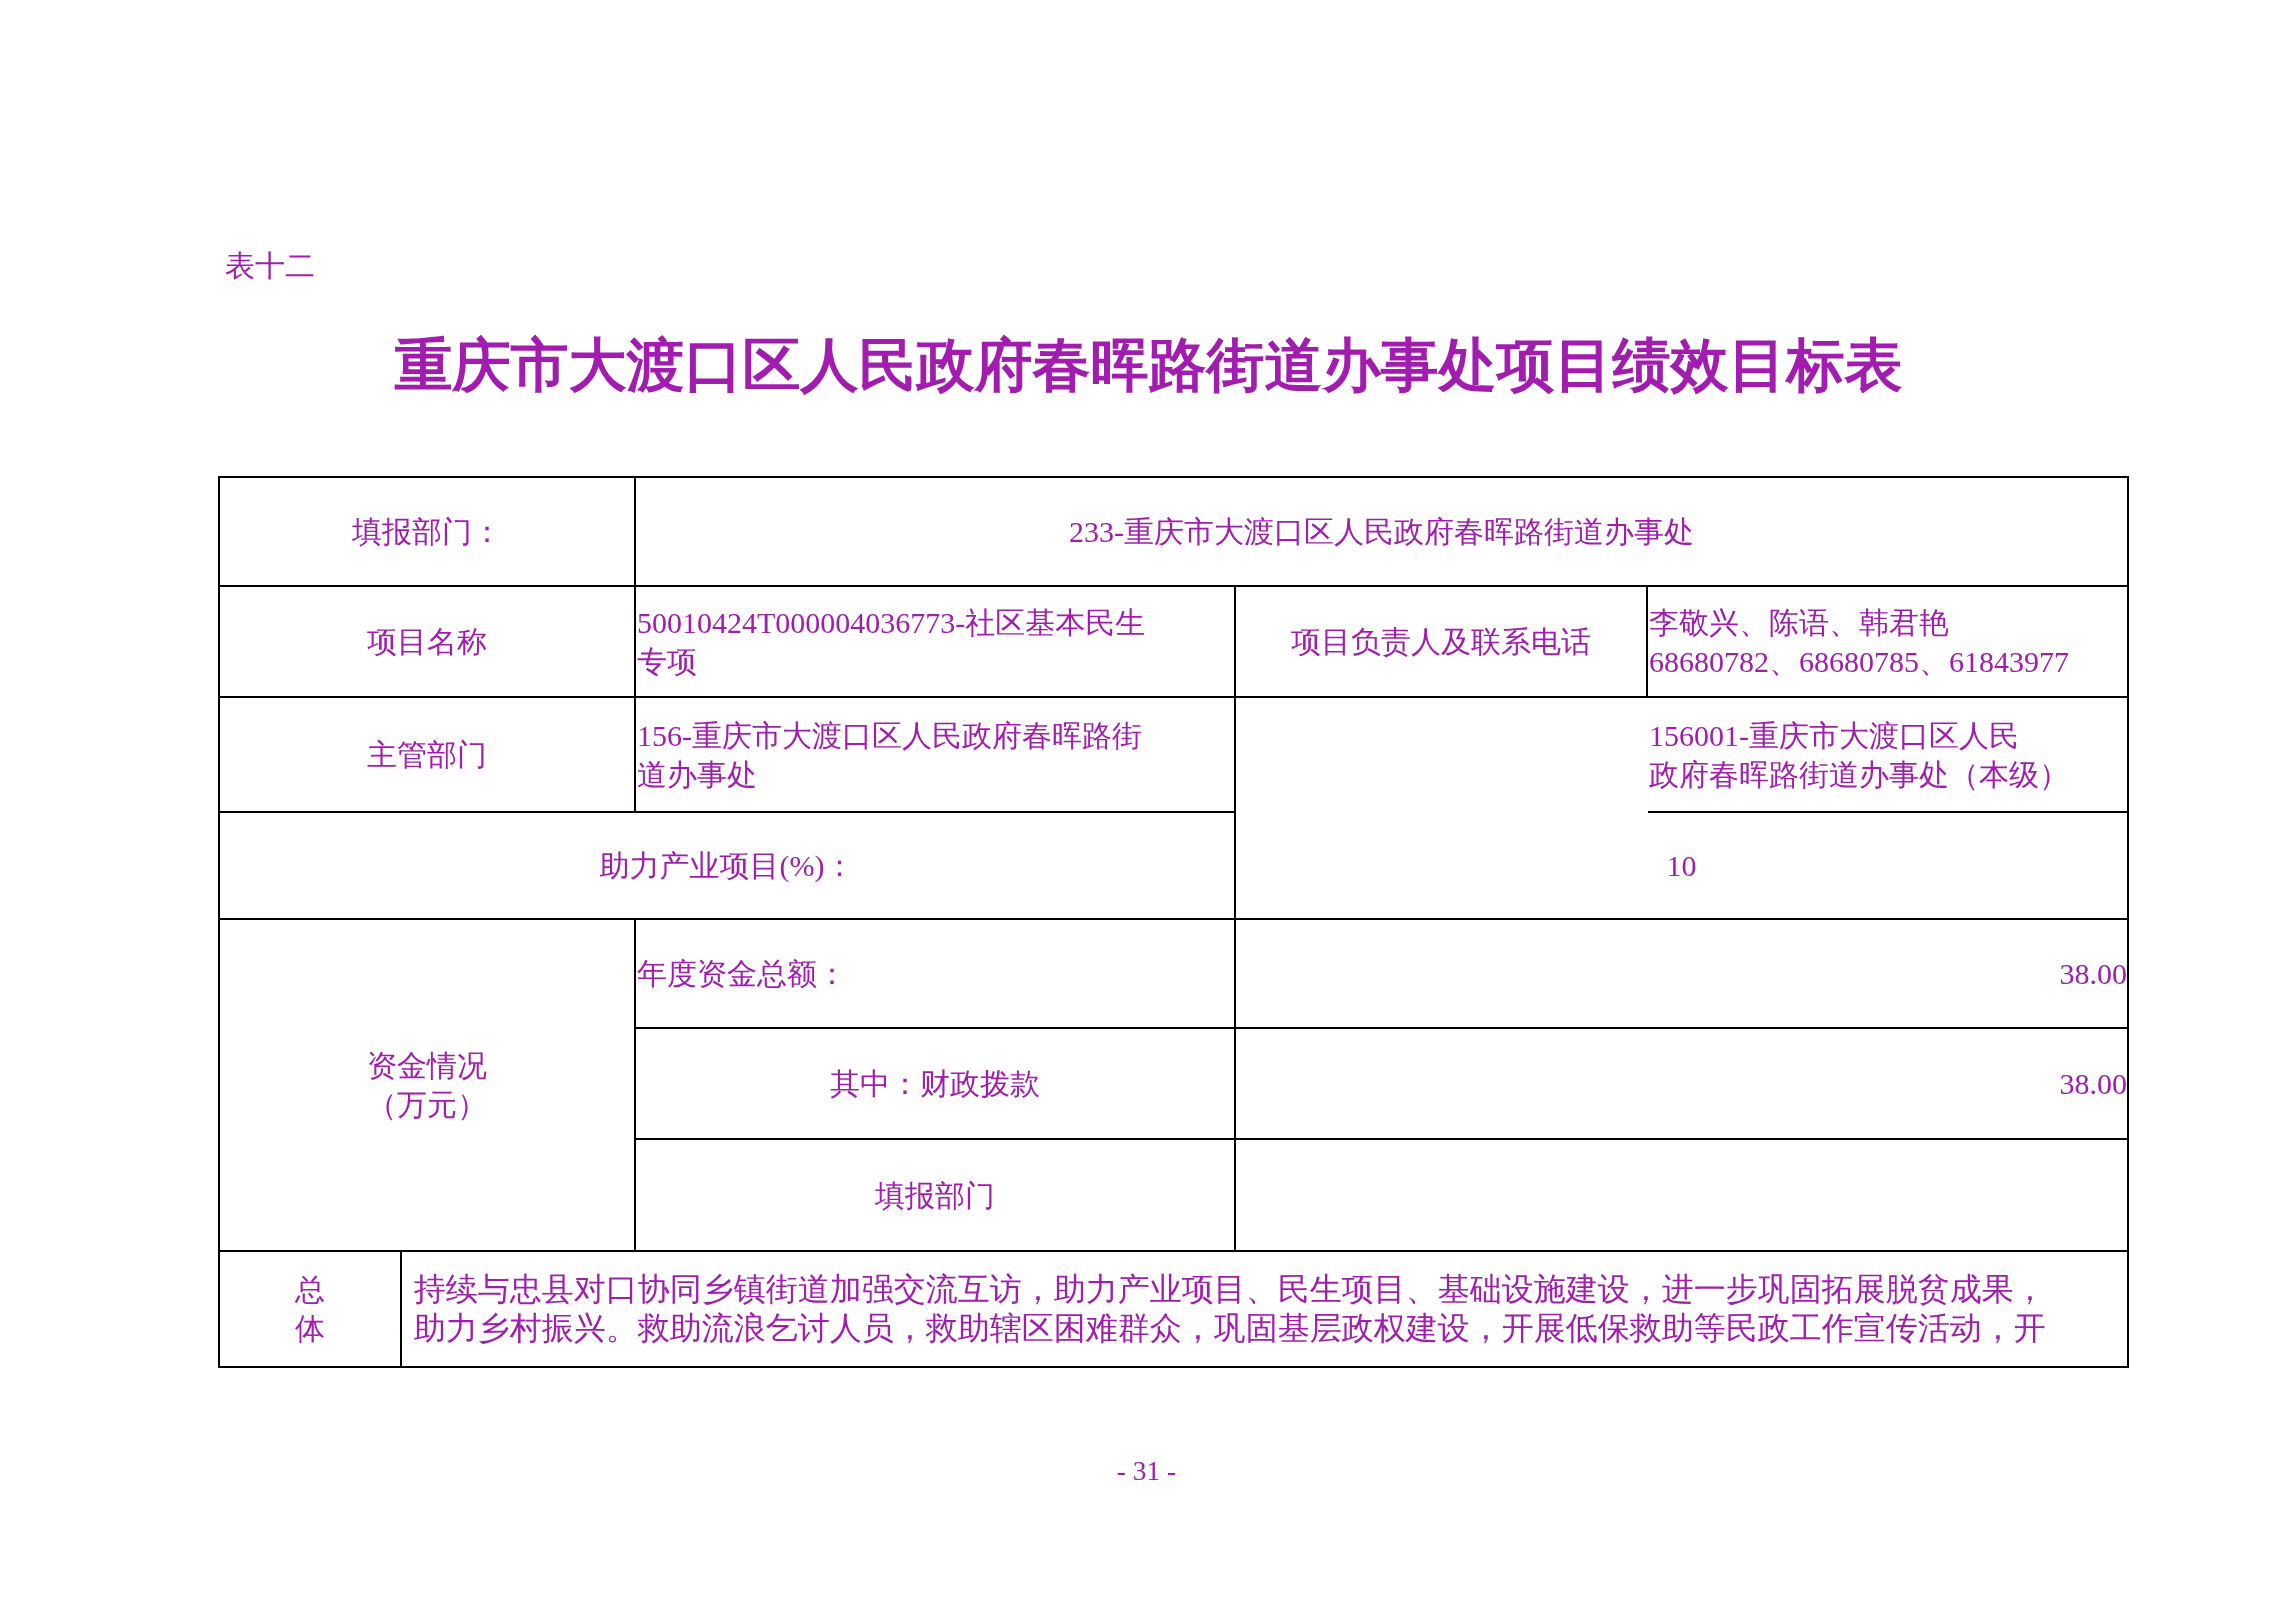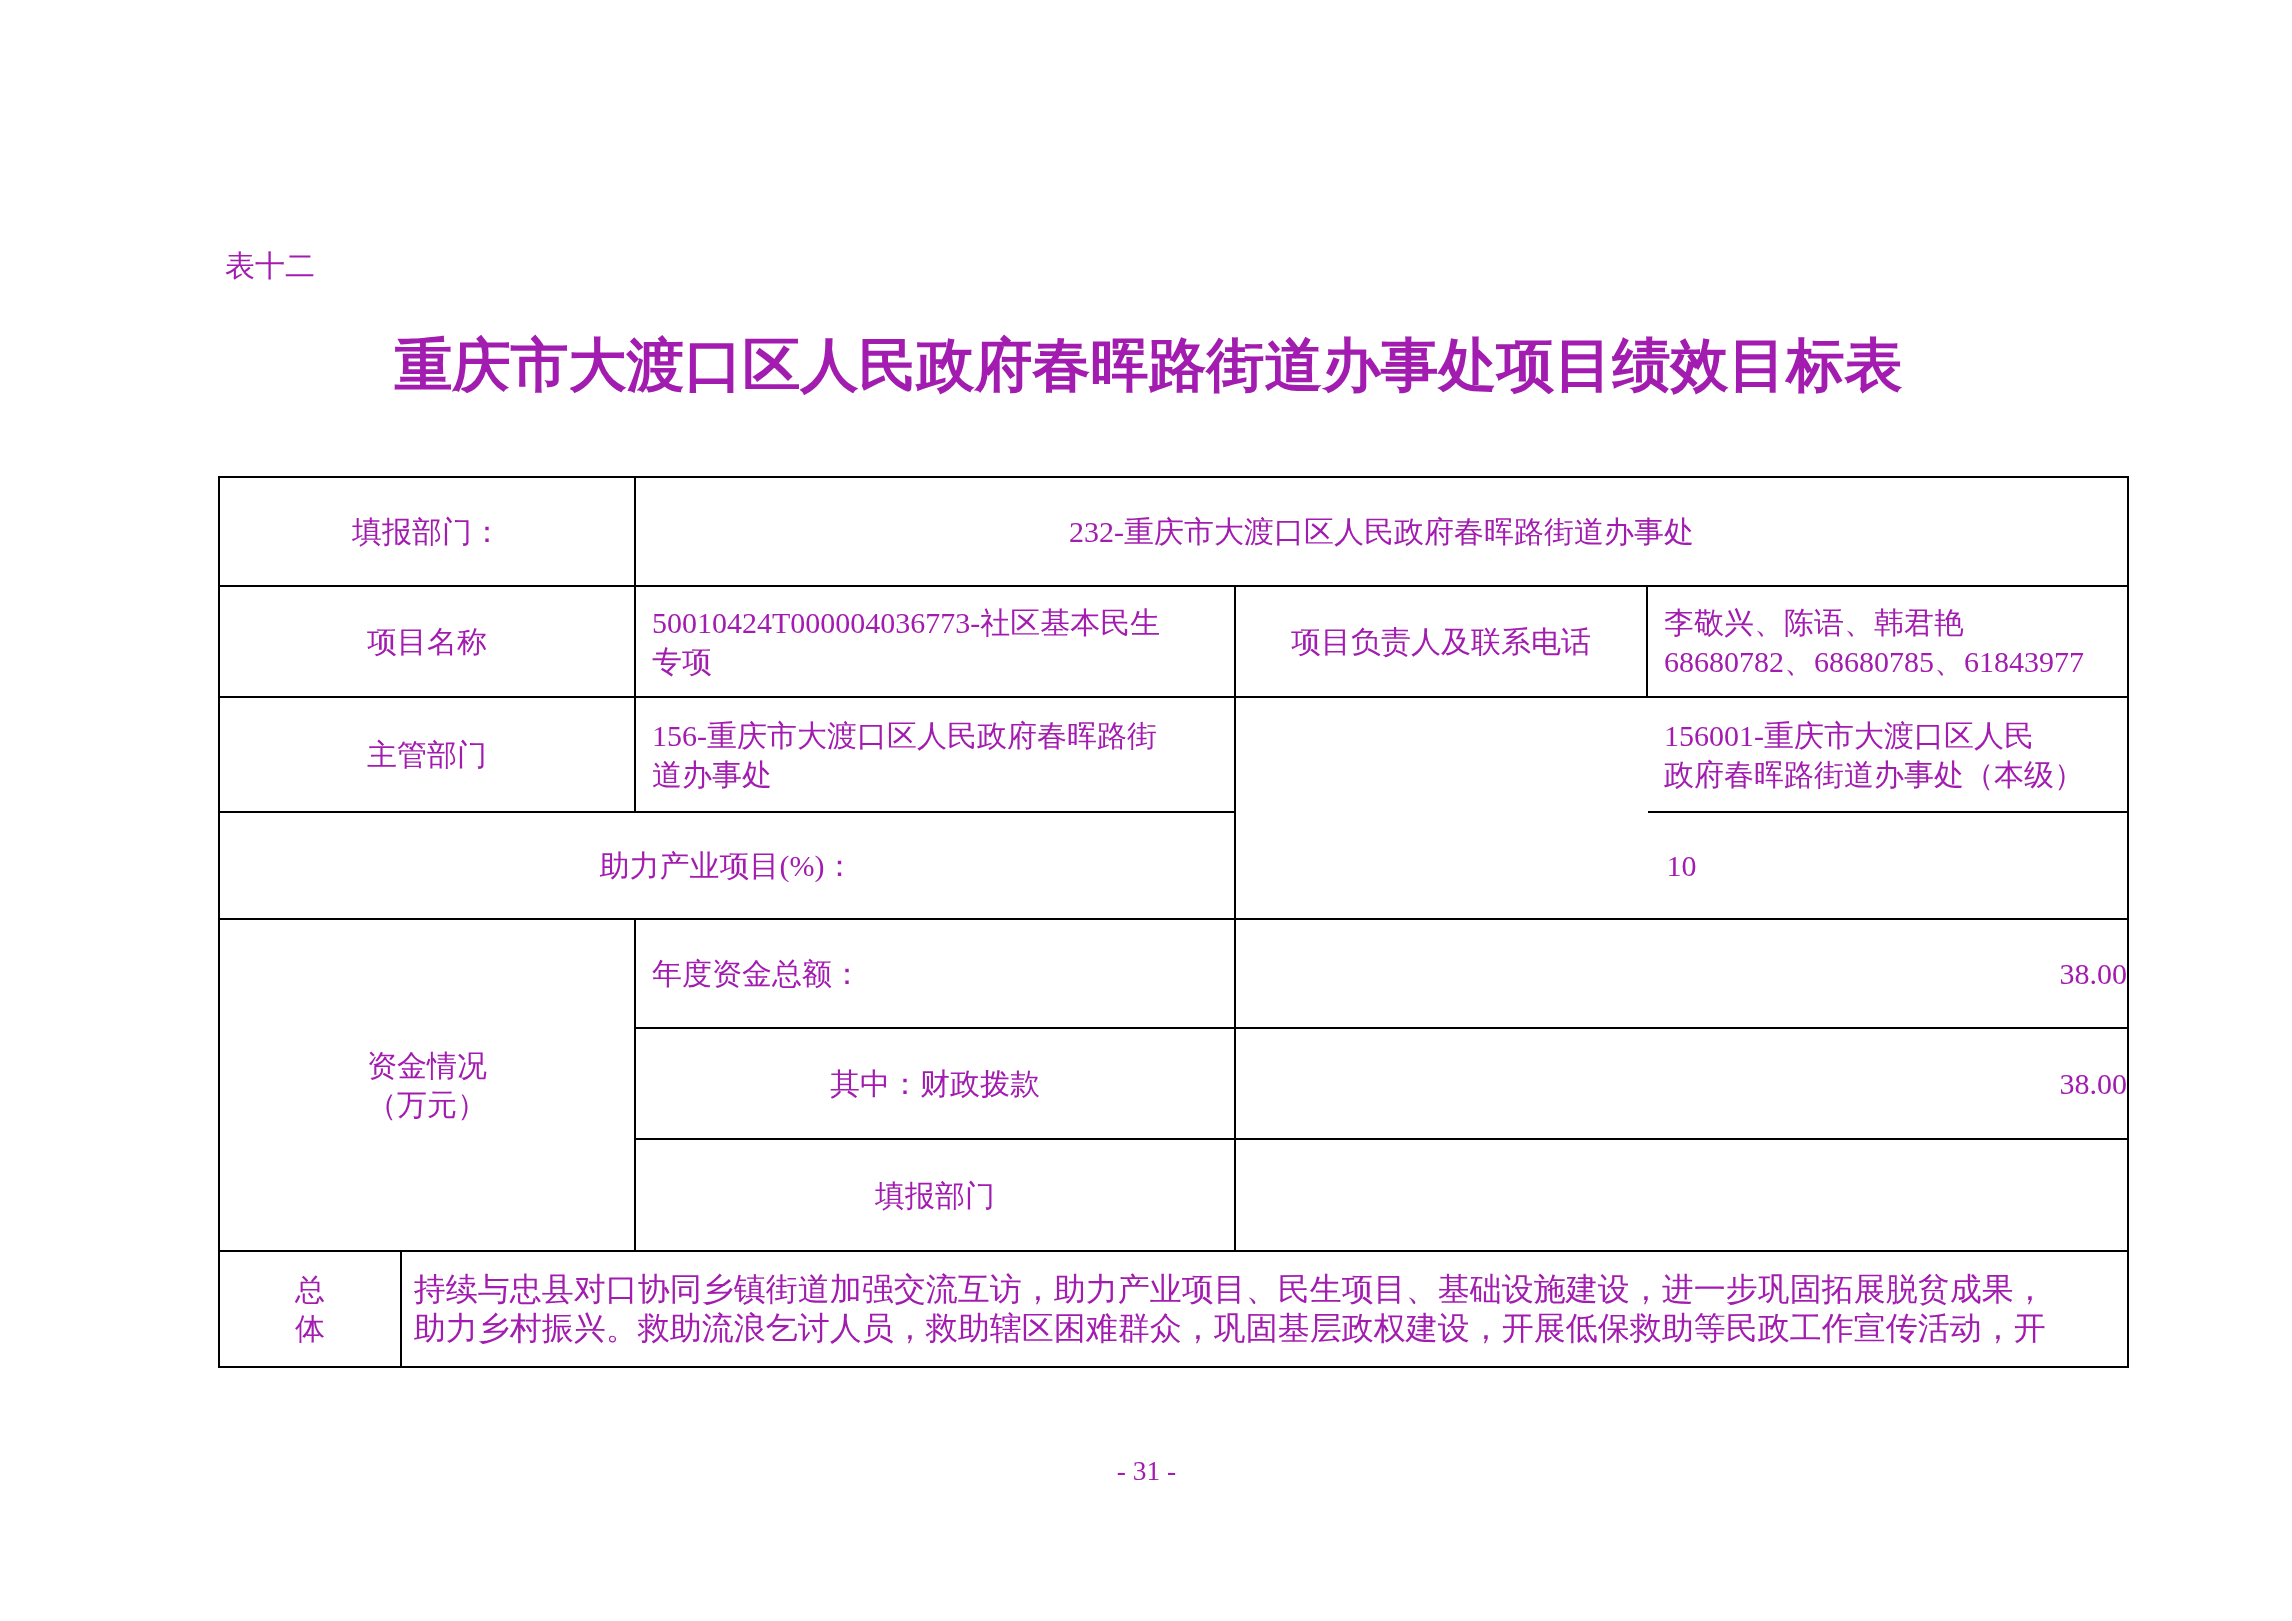--- a/index.html
+++ b/index.html
@@ -32,21 +32,21 @@
   .cell {
     box-sizing:border-box;
     border-right:2px solid #000;
     border-bottom:2px solid #000;
     display:flex; align-items:center; justify-content:center;
     text-align:center;
     font-size:30px; line-height:39px;
     padding:3.9px 5.9px;
     white-space:pre;
   }
-  .cell.left  { justify-content:flex-start; text-align:left; padding-left:16px; }
+  .cell.left  { justify-content:flex-start; text-align:left; padding-left:1px; }
   .cell.right { justify-content:flex-end;  text-align:right; padding-right:0; }
   .cell.no-r  { border-right:none; }
   .cell.no-b  { border-bottom:none; }
   .cell.big   { font-size:32px; }
   .stacked {
     display:inline-block; width:33px;
     word-break:break-all; white-space:normal;
     line-height:39px; text-align:center;
   }
   .page-number {
@@ -59,21 +59,21 @@
 
 <div class="page">
 
   <div class="doc-tag">表十二</div>
 
   <div class="doc-title">重庆市大渡口区人民政府春晖路街道办事处项目绩效目标表</div>
 
   <div class="tbl">
 
     <div class="cell" style="grid-area:1/1/2/3">填报部门：</div>
-    <div class="cell no-r" style="grid-area:1/3/2/6">232-重庆市大渡口区人民政府春晖路街道办事处</div>
+    <div class="cell no-r" style="grid-area:1/3/2/6">233-重庆市大渡口区人民政府春晖路街道办事处</div>
 
     <div class="cell" style="grid-area:2/1/3/3">项目名称</div>
     <div class="cell left" style="grid-area:2/3/3/4">50010424T000004036773-社区基本民生
 专项</div>
     <div class="cell" style="grid-area:2/4/3/5">项目负责人及联系电话</div>
     <div class="cell left no-r" style="grid-area:2/5/3/6">李敬兴、陈语、韩君艳
 68680782、68680785、61843977</div>
 
     <div class="cell" style="grid-area:3/1/4/3">主管部门</div>
     <div class="cell left" style="grid-area:3/3/4/4">156-重庆市大渡口区人民政府春晖路街

